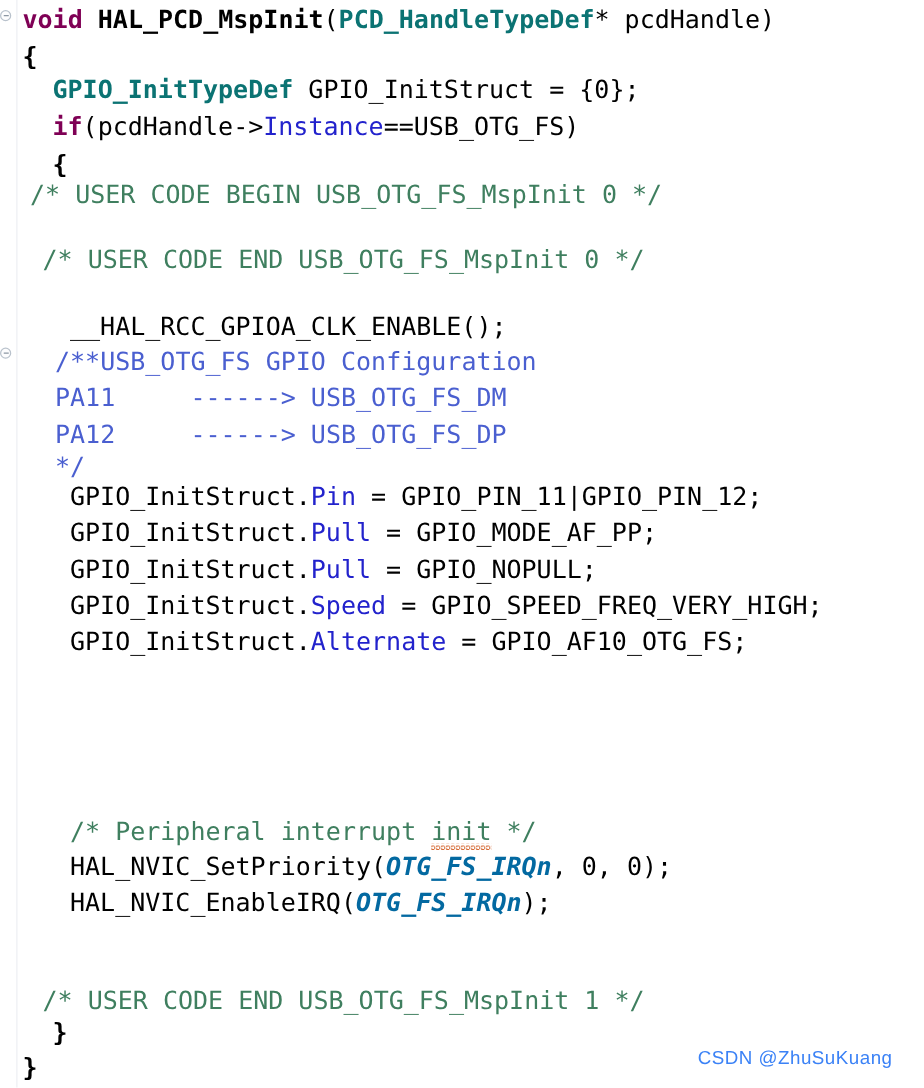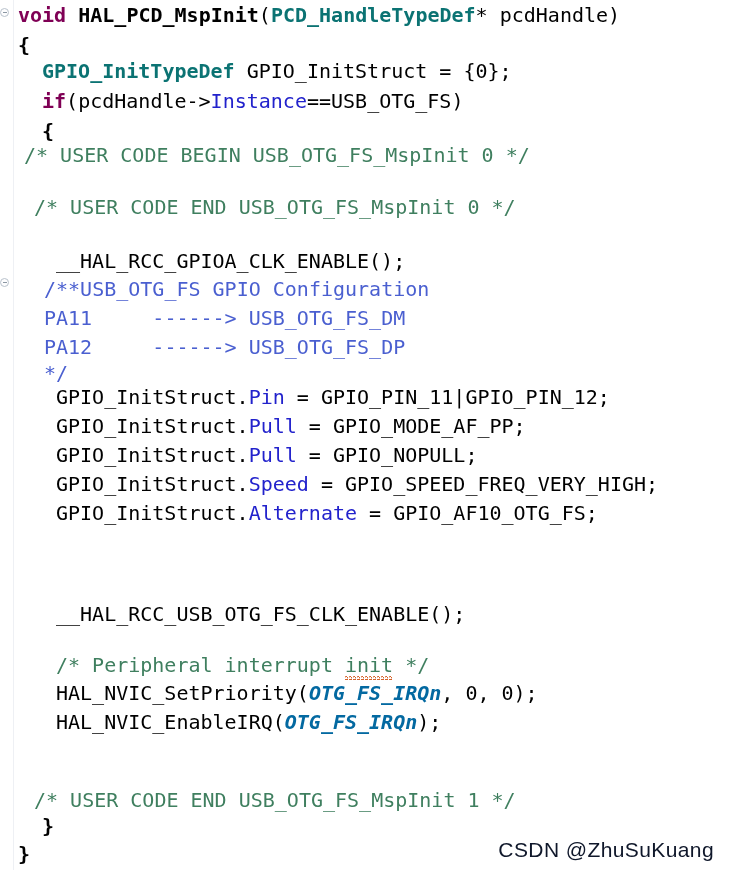--- a/index.html
+++ b/index.html
@@ -99,22 +99,22 @@
       radial-gradient(circle at 1.4px 3.2px, rgba(0,0,0,0) 1.1px, #d4622a 1.2px, #d4622a 1.9px, rgba(0,0,0,0) 2.0px);
     background-size: 4px 5px;
     padding-bottom: 3px;
   }
 
   .watermark {
     position: absolute;
     right: 8px;
     top: 838px;
     font-family: "Liberation Sans", sans-serif;
-    font-size: 21px;
-    color: #0f172a;
+    font-size: 15px;
+    color: #3b82f6;
     letter-spacing: 0.4px;
     white-space: pre;
   }
 </style>
 </head>
 <body>
 
 <div id="editor">
 
   <div class="gutter"></div>
@@ -154,21 +154,20 @@
     <div class="line" style="top:411px; left:42px;"><span class="plain">GPIO_InitStruct.</span><span class="member">Pull</span><span class="plain"> = GPIO_MODE_AF_PP;</span></div>
 
     <div class="line" style="top:440px; left:42px;"><span class="plain">GPIO_InitStruct.</span><span class="member">Pull</span><span class="plain"> = GPIO_NOPULL;</span></div>
 
     <div class="line" style="top:469px; left:42px;"><span class="plain">GPIO_InitStruct.</span><span class="member">Speed</span><span class="plain"> = GPIO_SPEED_FREQ_VERY_HIGH;</span></div>
 
     <div class="line" style="top:498px; left:42px;"><span class="plain">GPIO_InitStruct.</span><span class="member">Alternate</span><span class="plain"> = GPIO_AF10_OTG_FS;</span></div>
 
 
 
-    <div class="line" style="top:599px; left:42px;"><span class="plain">__HAL_RCC_USB_OTG_FS_CLK_ENABLE();</span></div>
 
     <div class="line" style="top:650px; left:42px;"><span class="cmt">/* Peripheral interrupt </span><span class="cmt spell">init</span><span class="cmt"> */</span></div>
 
     <div class="line" style="top:678px; left:42px;"><span class="plain">HAL_NVIC_SetPriority(</span><span class="enumv">OTG_FS_IRQn</span><span class="plain">, 0, 0);</span></div>
 
     <div class="line" style="top:707px; left:42px;"><span class="plain">HAL_NVIC_EnableIRQ(</span><span class="enumv">OTG_FS_IRQn</span><span class="plain">);</span></div>
 
 
     <div class="line" style="top:785px; left:20px;"><span class="cmt">/* USER CODE END USB_OTG_FS_MspInit 1 */</span></div>
 

